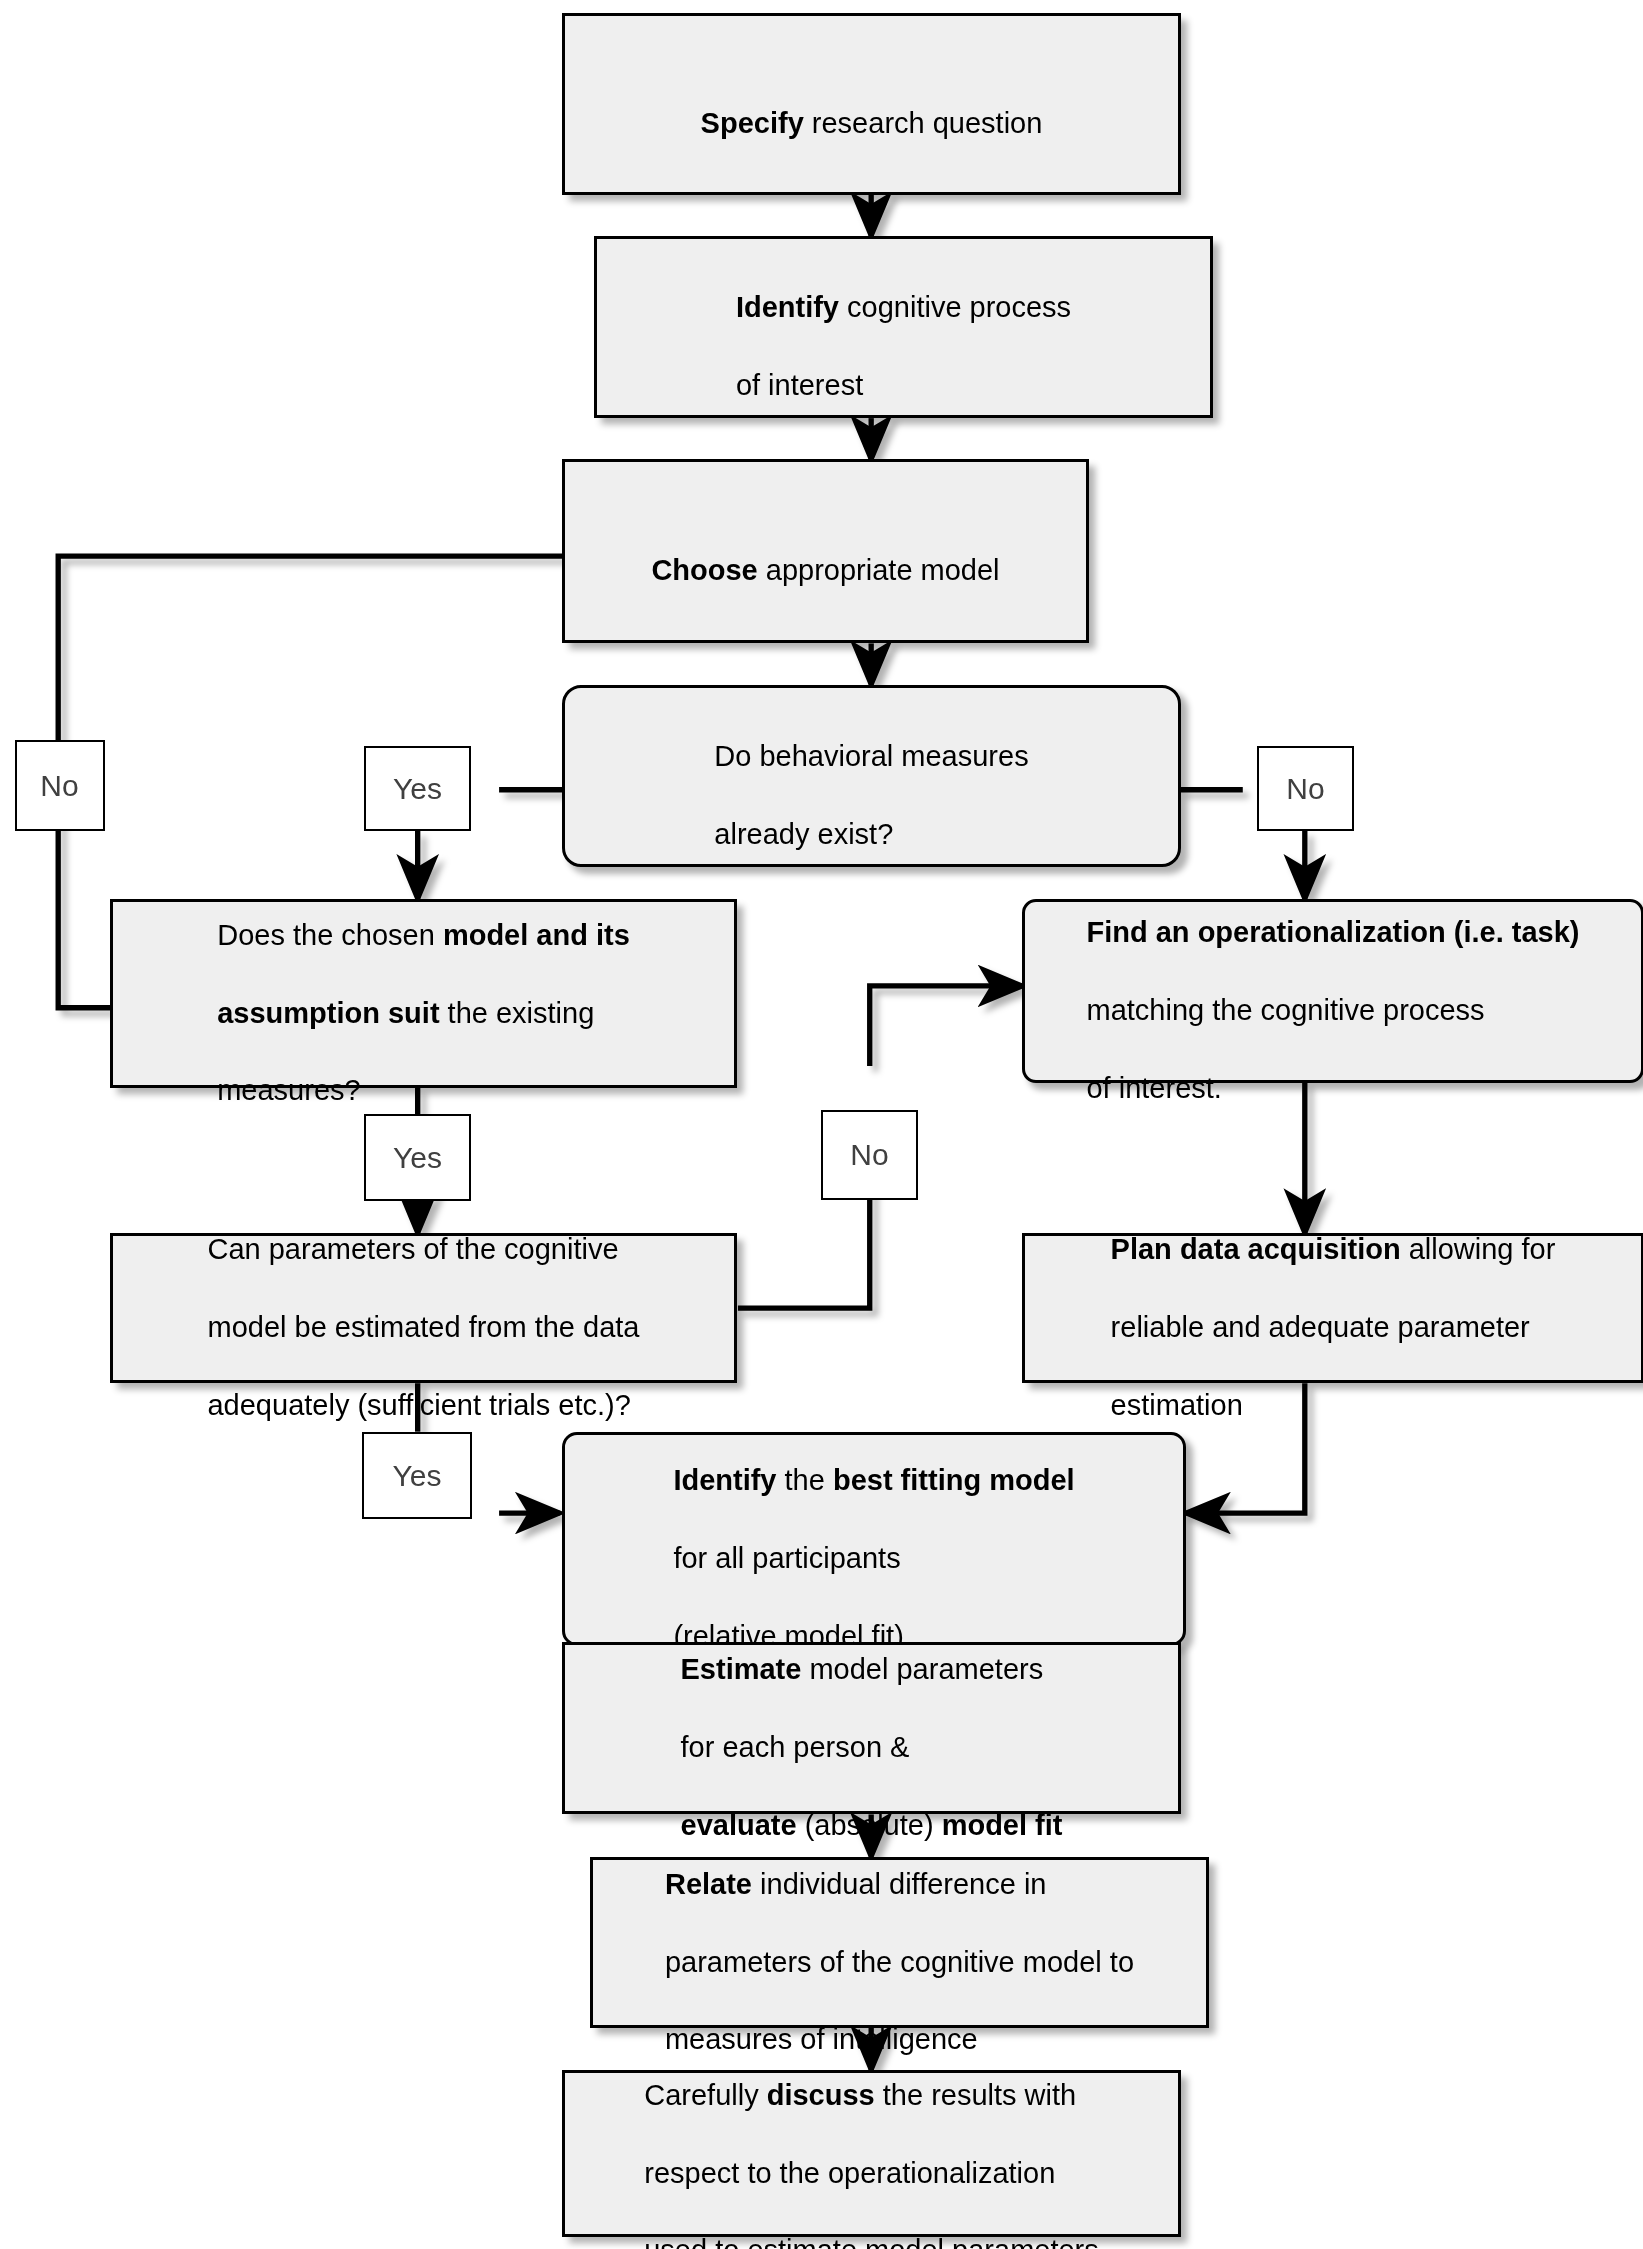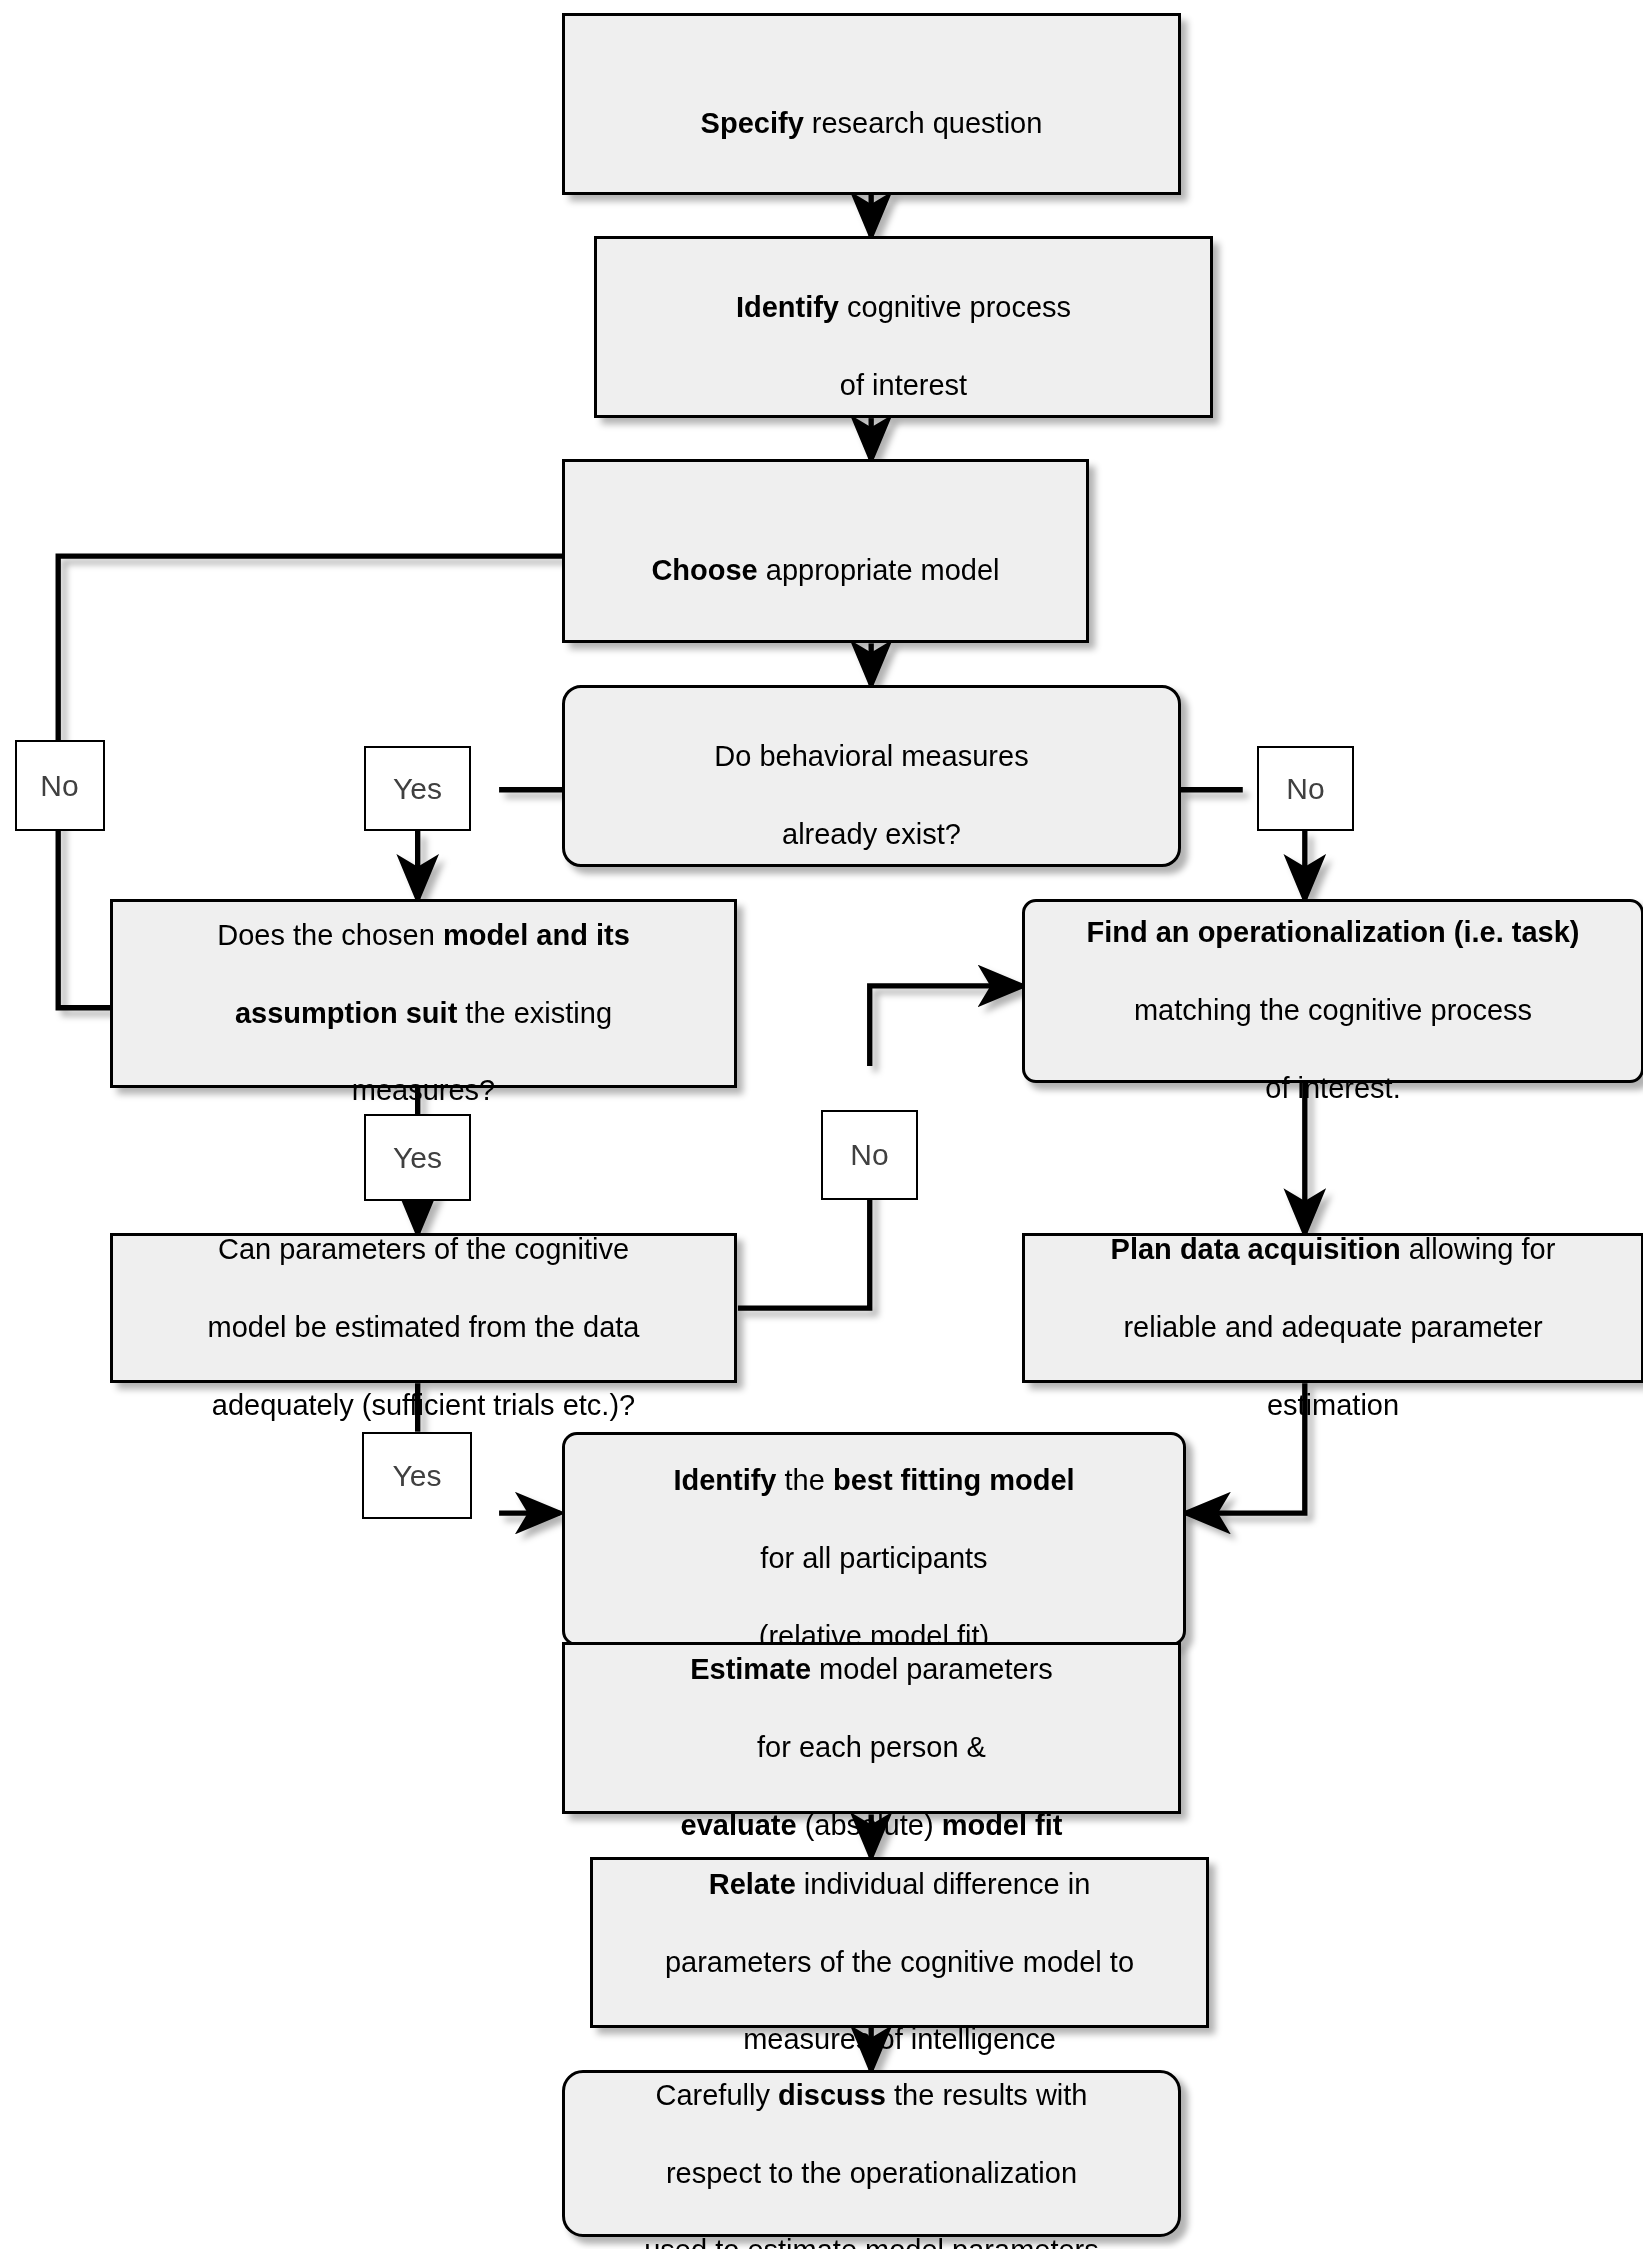--- a/index.html
+++ b/index.html
@@ -26,21 +26,20 @@
   }
   .node-box {
     position: absolute;
     box-sizing: border-box;
     background: #efefef;
     border: 3.4px solid #000000;
     box-shadow: 6.8px 6.8px 6.8px rgba(0,0,0,0.30);
     display: flex;
     align-items: center;
     justify-content: center;
-    text-align: center;
     padding: 4.8px 12.6px;
   }
   .node-text {
     font-family: "Liberation Sans", sans-serif;
     font-size: 29px;
     line-height: 1.34;
     color: #000000;
     white-space: pre-line;
   }
   .node-text b { font-weight: bold; }
@@ -191,21 +190,21 @@
   </div>
 
   <div class="node-box" style="left:590px; top:1857px; width:619px; height:171px;">
     <div class="node-text">
       <b>Relate</b><span> individual difference in</span><br>
       <span>parameters of the cognitive model to</span><br>
       <span>measures of intelligence</span>
     </div>
   </div>
 
-  <div class="node-box" style="left:562px; top:2070px; width:619px; height:167px;border-radius:21px;">
+  <div class="node-box" style="left:562px; top:2070px; width:619px; height:167px;">
     <div class="node-text">
       <span>Carefully </span><b>discuss</b><span> the results with</span><br>
       <span>respect to the operationalization</span><br>
       <span>used to estimate model parameters</span>
     </div>
   </div>
 
   <div class="label-box" style="left:14.5px; top:740px; width:90px; height:91px;">
     <span class="label-text">No</span>
   </div>

